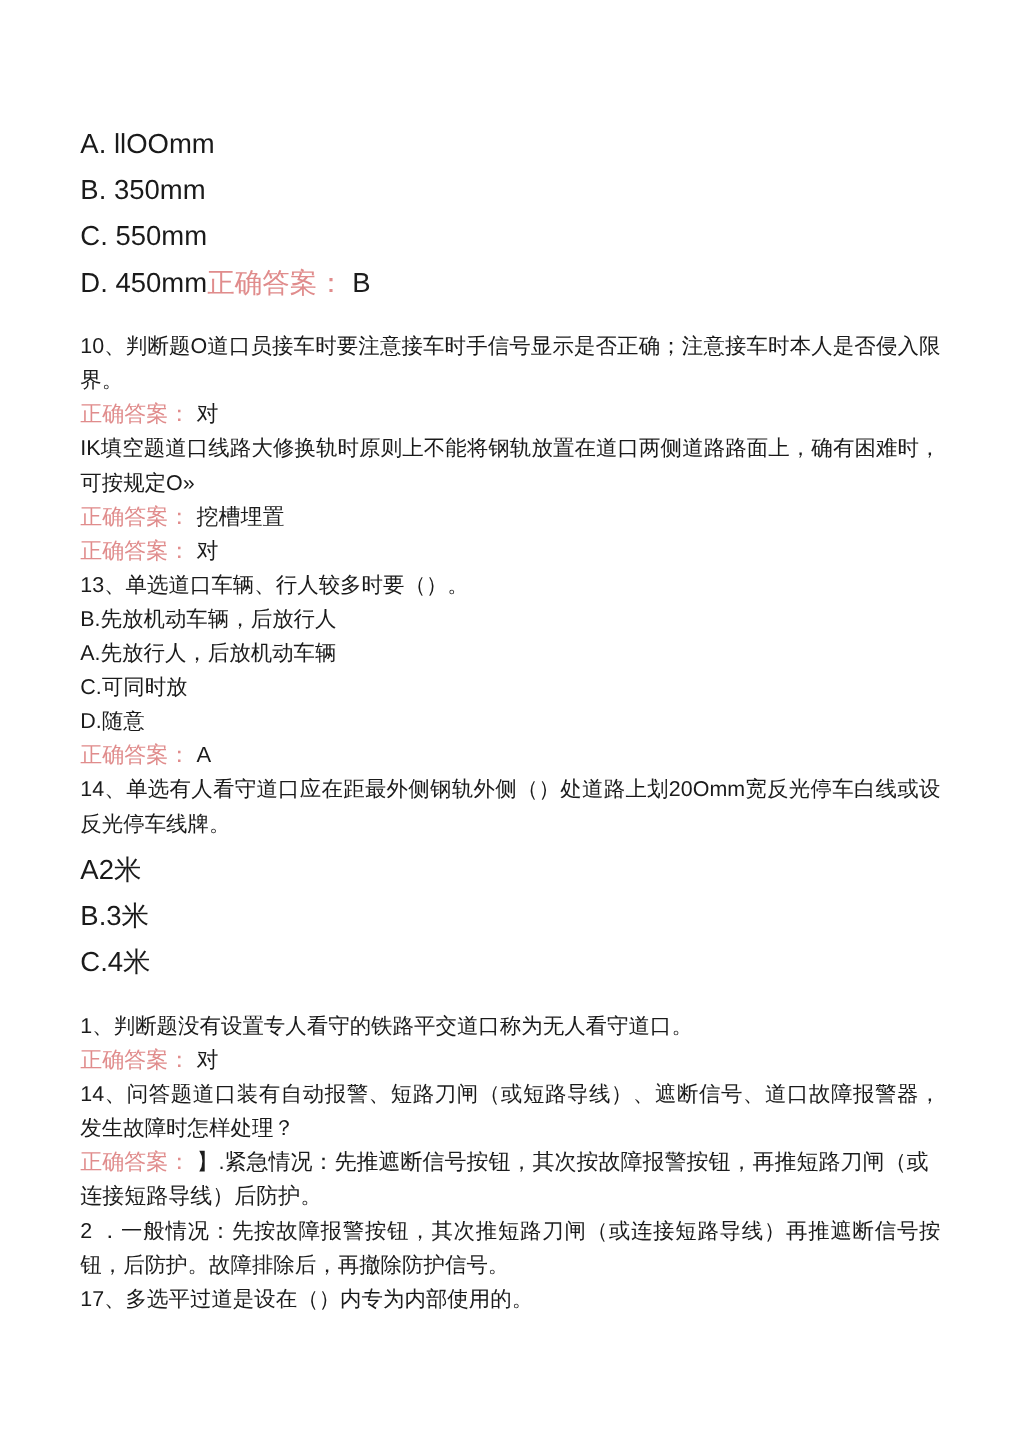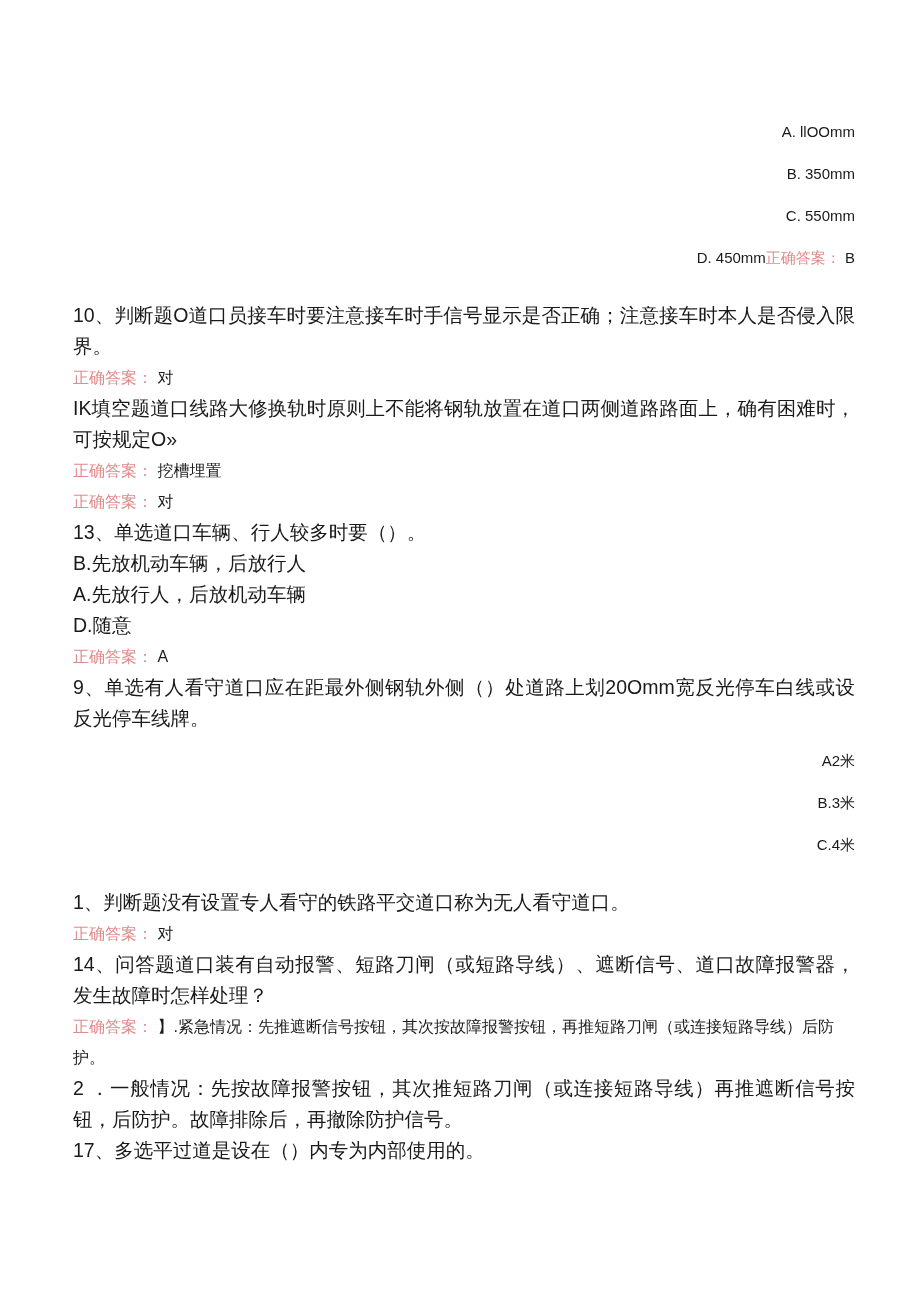--- a/index.html
+++ b/index.html
@@ -31,40 +31,39 @@
   }
   .stem {
     font-size: 19.5px;
     line-height: 31px;
     text-align: justify;
     text-justify: inter-ideograph;
     word-break: break-all;
   }
   
   .opt-wide {
-    font-size: 15px;
+    font-size: 25px;
     line-height: 31px;
     margin-top: 11px;
-    text-align: right;
   }
   .opt-tight {
     font-size: 19.5px;
     line-height: 31px;
   }
   .q-gap {
     margin-top: 27px;
   }
   .ans {
     color: #e08c8c;
   }
   .ansval {
     color: #1c1c1c;
   }
   .ans-line {
-    font-size: 16px;
+    font-size: 20px;
     line-height: 31px;
   }
   .inline-ans {
     color: #e08c8c;
   }
 </style>
 </head>
 <body>
 
 <div class="page">
@@ -89,26 +88,27 @@
       <span class="ans">正确答案：</span><span class="ansval"> 挖槽埋置</span>
     </div>
 
     <div class="ans-line">
       <span class="ans">正确答案：</span><span class="ansval"> 对</span>
     </div>
 
     <div class="stem">13、单选道口车辆、行人较多时要（）。</div>
     <div class="opt-tight">B.先放机动车辆，后放行人</div>
     <div class="opt-tight">A.先放行人，后放机动车辆</div>
+    <div class="opt-tight">C.可同时放</div>
     <div class="opt-tight">D.随意</div>
     <div class="ans-line">
       <span class="ans">正确答案：</span><span class="ansval"> A</span>
     </div>
 
-    <div class="stem">9、单选有人看守道口应在距最外侧钢轨外侧（）处道路上划20Omm宽反光停车白线或设反光停车线牌。</div>
+    <div class="stem">14、单选有人看守道口应在距最外侧钢轨外侧（）处道路上划20Omm宽反光停车白线或设反光停车线牌。</div>
     <div class="opt-wide">A2米</div>
     <div class="opt-wide">B.3米</div>
     <div class="opt-wide">C.4米</div>
 
     <div class="stem q-gap">1、判断题没有设置专人看守的铁路平交道口称为无人看守道口。</div>
     <div class="ans-line">
       <span class="ans">正确答案：</span><span class="ansval"> 对</span>
     </div>
 
     <div class="stem">14、问答题道口装有自动报警、短路刀闸（或短路导线）、遮断信号、道口故障报警器，发生故障时怎样处理？</div>

